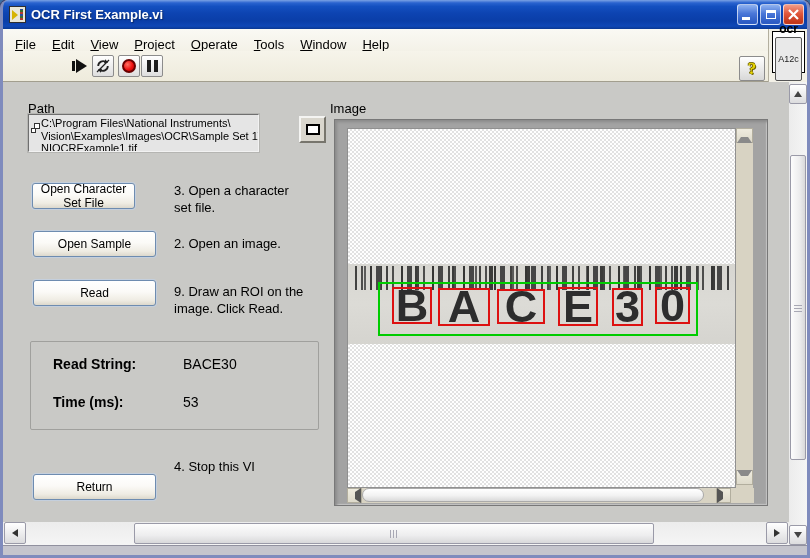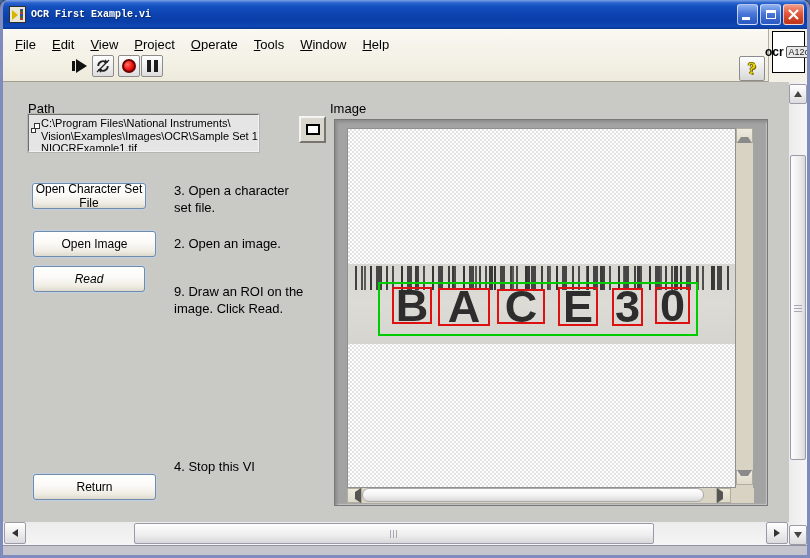--- a/index.html
+++ b/index.html
@@ -15,21 +15,21 @@
   .titlebar{
     position:absolute;left:-3px;top:0;width:810px;height:29px;
     border-radius:7px 7px 0 0;
     background:linear-gradient(180deg,#7ba2e4 0%,#2a63cf 10%,#1450c0 22%,#0d44b2 45%,#0a3ea8 72%,#0f47b6 90%,#0a3892 100%);
     display:flex;align-items:center;padding:0 6px;
   }
   .title-icon{width:17px;height:17px;margin:0 5px 0 3px;background:#e9e7d8;border:1px solid #2f2f2f;position:relative;flex:0 0 auto;}
   .title-icon::before{content:"";position:absolute;left:2px;top:3px;width:0;height:0;
     border-left:6px solid #d6b400;border-top:5px solid transparent;border-bottom:5px solid transparent;}
   .title-icon::after{content:"";position:absolute;right:2px;top:2px;bottom:2px;width:3px;background:repeating-linear-gradient(0deg,#b43b2e 0 2px,#3c6e32 2px 4px,#2d4e9e 4px 6px);}
-  .title-text{color:#fff;font-size:10px;font-weight:bold;text-shadow:1px 1px 1px #0a2a6a;flex:1 1 auto;white-space:nowrap;font-family:Liberation Mono, monospace;}
+  .title-text{color:#fff;font-size:13px;font-weight:bold;text-shadow:1px 1px 1px #0a2a6a;flex:1 1 auto;white-space:nowrap;}
   .win-btn{width:21px;height:21px;border-radius:3px;border:1px solid rgba(255,255,255,.65);margin-left:2px;
     position:relative;flex:0 0 auto;cursor:default;}
   .win-btn.blue{background:linear-gradient(180deg,#8fb2f0 0%,#4a77d8 45%,#2d5cc4 90%);}
   .win-btn.close{background:linear-gradient(180deg,#f29c88 0%,#e1573b 45%,#c2381c 90%);}
   .glyph-min{position:absolute;left:4px;bottom:4px;width:8px;height:3px;background:#fff;}
   .glyph-max{position:absolute;left:5px;top:5px;width:10px;height:9px;border:1px solid #fff;border-top:3px solid #fff;}
   .glyph-close{position:absolute;inset:0;}
   
   .menubar{position:absolute;left:0;top:29px;width:804px;height:31px;
     background:linear-gradient(180deg,#faf9f4,#f1efe3);border-bottom:1px solid #d9d5c4;
@@ -45,23 +45,23 @@
   .abort-dot{width:14px;height:14px;border-radius:50%;border:2px solid #6a0000;
     background:radial-gradient(circle at 35% 35%,#ff7163,#ee1111 55%,#b30000);}
   .pause-bars{display:flex;gap:3px;}
   .pause-bars i{display:block;width:4px;height:12px;background:#1c1c1c;}
   .help-btn{position:absolute;right:42px;top:5px;width:26px;height:25px;border:1px solid #8c8c8c;border-radius:2px;
     background:linear-gradient(180deg,#ffffff,#d8d8d8);text-align:center;
     font-family:"Liberation Serif",serif;font-size:17px;font-weight:bold;line-height:23px;
     color:#e8d400;text-shadow:1px 1px 0 #6f6400,-1px 0 0 #6f6400,0 -1px 0 #6f6400;}
   .icon-well{position:absolute;right:0;top:29px;width:39px;height:53px;background:#f3f1e7;border-left:1px solid #b3af9f;}
   .vi-icon{position:absolute;left:3px;top:2px;width:33px;height:42px;background:#fff;border:1px solid #000;
-    display:flex;flex-direction:row;align-items:center;justify-content:center;gap:2px;}
+    display:flex;flex-direction:column;align-items:center;justify-content:center;gap:2px;}
   .vi-icon .t1{font-size:12px;font-weight:bold;color:#000;line-height:12px;}
-  .vi-icon .t2{font-size:9px;color:#222;border:1px solid #555;border-radius:2px;background:#e9e9e9;padding:0 2px;line-height:10px;}
+  .vi-icon .t2{font-size:9px;color:#222;border:1px solid #555;border-radius:2px;background:#e9e9e9;padding:16px 2px;line-height:10px;}
   
   .panel{position:absolute;left:0;top:82px;width:786px;height:440px;background:#c9c9c6;}
   .lv-label{position:absolute;font-size:13px;color:#000;white-space:nowrap;}
   
   .path-box{position:absolute;left:25px;top:32px;width:231px;height:38px;background:#e5e5e5;
     border:1px solid;border-color:#6f6f6f #f2f2f2 #f2f2f2 #6f6f6f;box-shadow:0 0 0 1px #b5b5b2;overflow:hidden;}
   .path-glyph{position:absolute;left:2px;top:13px;width:5px;height:5px;border:1px solid #333;background:#fff;}
   .path-glyph::after{content:"";position:absolute;left:2px;top:-6px;width:4px;height:4px;border:1px solid #333;background:#fff;}
   .path-text{position:absolute;left:12px;top:2px;right:1px;font-size:11px;line-height:12.5px;color:#000;white-space:nowrap;}
   .browse-btn{position:absolute;left:296px;top:34px;width:27px;height:27px;background:#d9d6cd;
@@ -267,31 +267,37 @@
             </div>
           <div class="thumb"></div>
           <div class="sb-btn right">
               <span class="tri right" style="border-left-color:#555;"></span>
             </div>
         </div>
         <div class="img-corner"></div>
       </div>
     </div>
 
-    <div class="xp-btn" style="left:29px;top:101px;width:114px;">Open Character Set File</div>
+    <div class="xp-btn" style="left:29px;top:101px;width:103px;">Open Character Set File</div>
     <div class="instr" style="left:171px;top:100px;width:130px;">3. Open a character
 set file.</div>
 
-    <div class="xp-btn" style="left:30px;top:149px;width:123px;">Open Image</div>
+    <div class="xp-btn" style="left:30px;top:149px;width:123px;">Open Sample</div>
     <div class="instr" style="left:171px;top:153px;width:160px;">2. Open an image.</div>
 
-    <div class="xp-btn" style="left:30px;top:184px;width:112px;font-style:italic;">Read</div>
+    <div class="xp-btn" style="left:30px;top:198px;width:123px;">Read</div>
     <div class="instr" style="left:171px;top:201px;width:150px;">9. Draw an ROI on the
 image. Click Read.</div>
 
+    <div class="result-box">
+      <div class="result-label" style="top:14px;">Read String:</div>
+      <div class="result-value" style="top:14px;">BACE30</div>
+      <div class="result-label" style="top:52px;">Time (ms):</div>
+      <div class="result-value" style="top:52px;">53</div>
+    </div>
 
     <div class="xp-btn" style="left:30px;top:392px;width:123px;">Return</div>
     <div class="instr" style="left:171px;top:376px;width:160px;">4. Stop this VI</div>
   </div>
 
   <div class="win-vsb">
     <div class="arrow a-up">
         <span class="tri dk-up"></span>
       </div>
     <div class="thumb">

